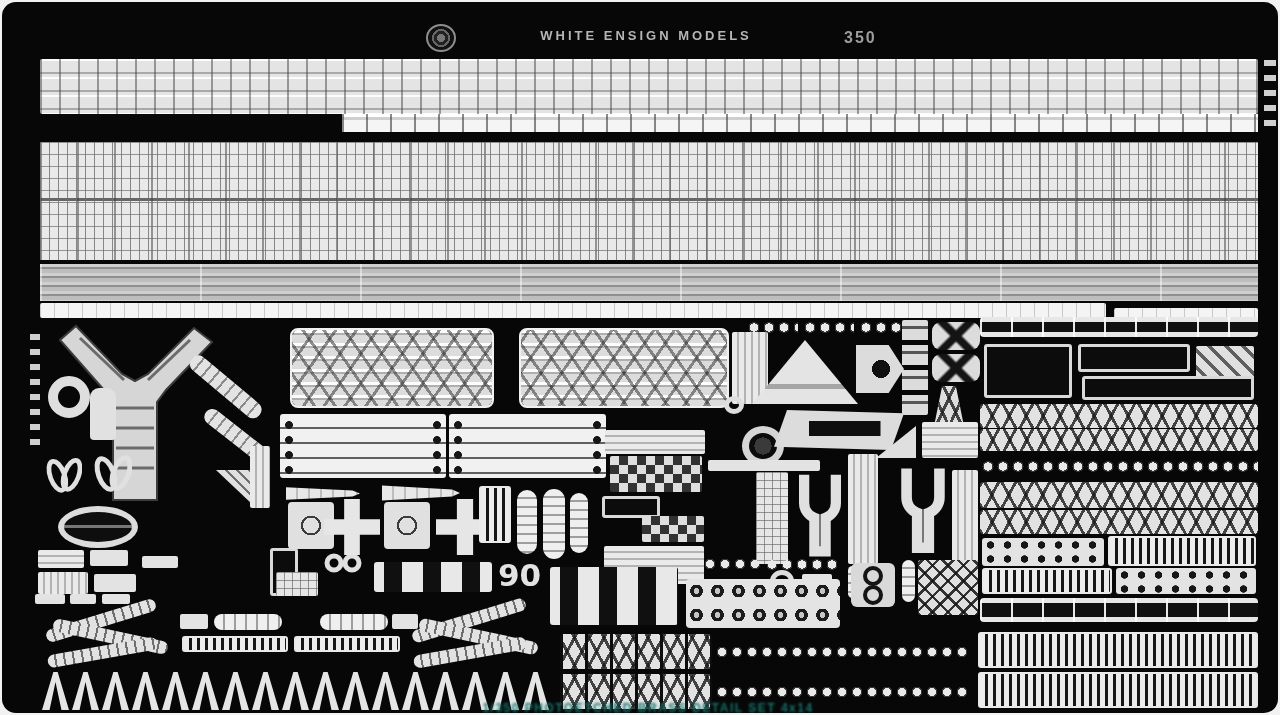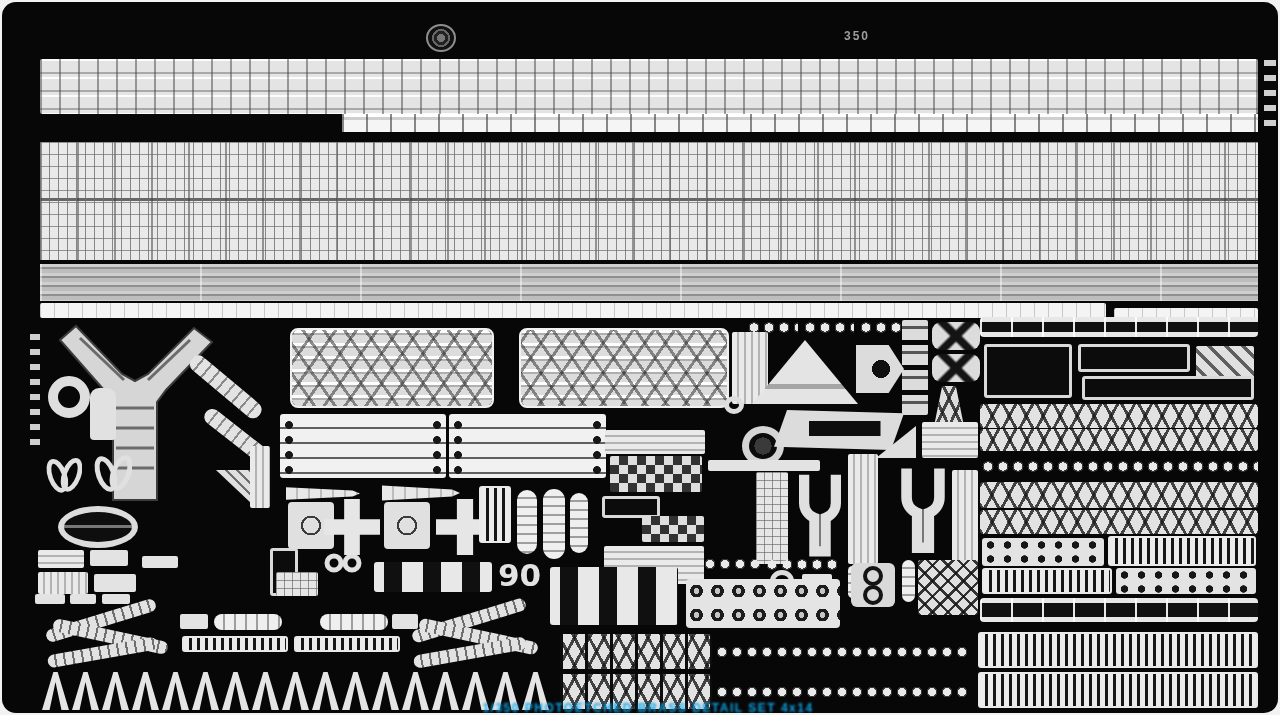--- a/index.html
+++ b/index.html
@@ -4,24 +4,24 @@
 <style>
   html,body{margin:0;padding:0;width:1280px;height:715px;background:#f2f2f2;overflow:hidden;
     font-family:"Liberation Sans",sans-serif;}
   #photo{position:absolute;left:2px;top:2px;right:2px;bottom:2px;background:#070707;border-radius:14px;overflow:hidden;}
   
   #fret-header{position:absolute;left:36px;right:24px;top:18px;height:34px;color:#b9b9b9;}
   #brand-logo{position:absolute;left:388px;top:4px;width:26px;height:24px;border-radius:50%;
     border:2px solid #8d8d8d;background:radial-gradient(circle at 50% 50%,#777 0 4px,#222 4px 7px,#666 7px 9px,#111 9px);filter:blur(.5px);}
   #brand-title{position:absolute;left:0;right:0;top:8px;text-align:center;font-size:13px;font-weight:700;
     letter-spacing:3px;color:#b5b5b5;filter:blur(.7px);white-space:nowrap;}
-  #fret-code{position:absolute;left:806px;top:9px;font-size:12px;font-weight:700;letter-spacing:2px;color:#9d9d9d;filter:blur(.7px);}
+  #fret-code{position:absolute;left:806px;top:9px;font-size:16px;font-weight:700;letter-spacing:2px;color:#9d9d9d;filter:blur(.7px);}
   
   #fret-footer{position:absolute;left:36px;width:1220px;bottom:-3px;height:18px;text-align:center;}
-  #fret-caption{font-size:12px;font-weight:700;letter-spacing:1.5px;color:#0ea5e9;filter:blur(.9px);white-space:nowrap;}
+  #fret-caption{font-size:12px;font-weight:700;letter-spacing:1.5px;color:#0f766e;filter:blur(.9px);white-space:nowrap;}
   
   #parts-layer{position:absolute;left:0;top:0;width:1280px;height:715px;}
   .p{position:absolute;box-sizing:border-box;}
   .t-railing{background-color:#e4e4e4;border-radius:2px;background-image:
     repeating-linear-gradient(90deg,rgba(70,70,70,.5) 0 2px,transparent 2px 19px),
     repeating-linear-gradient(180deg,rgba(255,255,255,.9) 0 2px,transparent 2px 13px,rgba(120,120,120,.55) 13px 15px,transparent 15px 18px);}
   .t-railing-thin{background-color:#efefef;background-image:
     repeating-linear-gradient(90deg,rgba(60,60,60,.6) 0 2px,transparent 2px 24px),
     linear-gradient(180deg,#fff 0 3px,#cfcfcf 3px 6px,#f5f5f5 6px);}
   .t-mesh{background-color:#e9e9e9;background-image:
@@ -116,20 +116,21 @@
   .t-arow{display:flex;align-items:flex-end;gap:3px;}
   .atri{width:27px;height:100%;flex:0 0 auto;background:#e5e5e5;
     clip-path:polygon(42% 0,58% 0,100% 100%,72% 100%,50% 26%,28% 100%,0 100%);}
 </style>
 </head>
 <body>
 
 <div id="photo">
   <div id="fret-header">
     <span id="brand-logo"></span>
+    <span id="brand-title">WHITE ENSIGN MODELS</span>
     <span id="fret-code">350</span>
   </div>
   <div id="parts-layer">
       <div class="p t-railing" style="left: 38px; top: 57px; width: 1218px; height: 55px;"></div>
       <div class="p t-railing-thin" style="left: 340px; top: 112px; width: 916px; height: 18px;"></div>
       <div class="p t-mesh" style="left: 38px; top: 140px; width: 1218px; height: 118px;"></div>
       <div class="p t-ladders" style="left: 38px; top: 262px; width: 1218px; height: 37px;"></div>
       <div class="p t-strip-bright" style="left: 38px; top: 301px; width: 1066px; height: 15px;"></div>
       <div class="p t-strip-bright" style="left: 1112px; top: 306px; width: 144px; height: 14px;"></div>
       <div class="p t-edge-marks" style="left: 28px; top: 332px; width: 10px; height: 120px;"></div>

